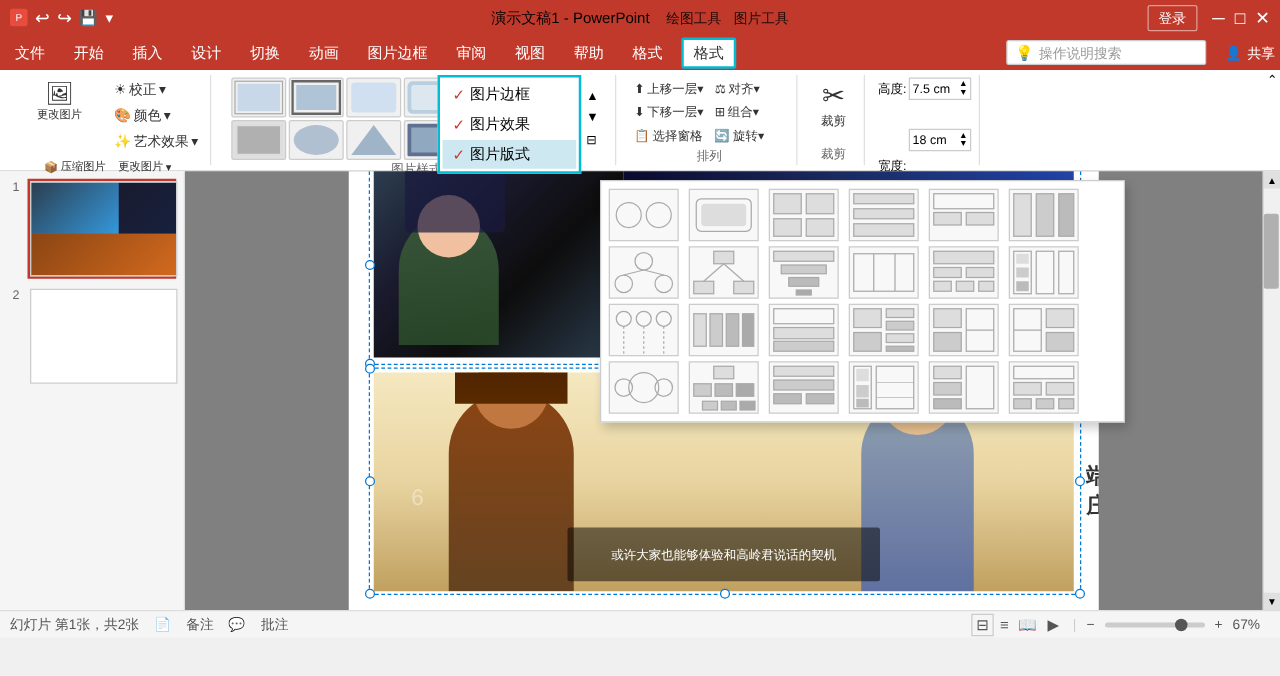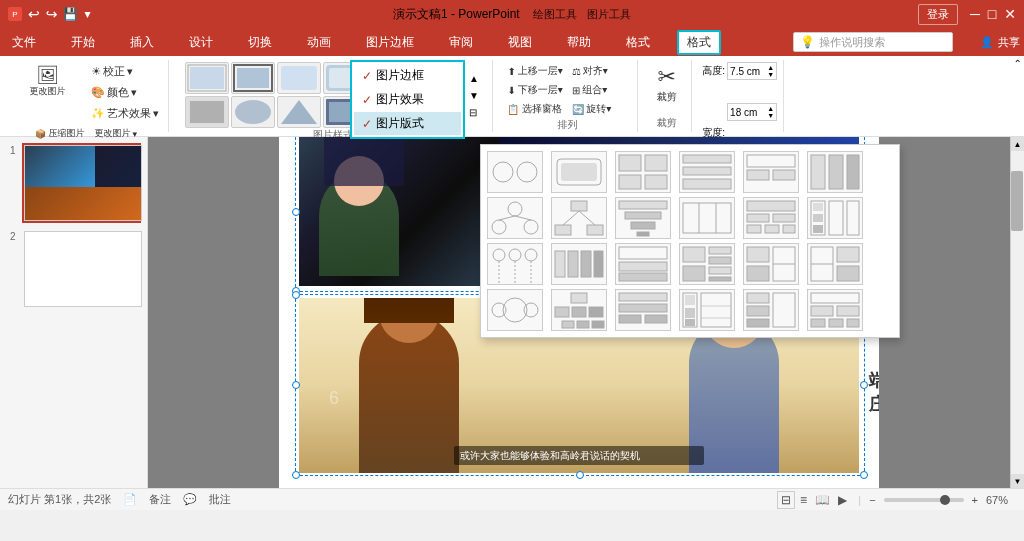--- a/index.html
+++ b/index.html
@@ -24,21 +24,21 @@
     
     #ribbon { background: white; border-bottom: 1px solid #ddd; }
 
     
     #menubar {
       height: 28px;
       background: #c0392b;
       display: flex;
       align-items: center;
       padding: 0 4px;
-      gap: 19px;
+      gap: 7px;
     }
     .menu-item { color: white; padding: 2px 8px; font-size: 12px; cursor: pointer; border-radius: 2px; }
     .menu-item.active { background: white; color: #c0392b; }
 
     
     #toolbar {
       height: 80px;
       background: white;
       display: flex;
       align-items: stretch;
@@ -737,21 +737,21 @@
         <div style="position:absolute;bottom:0;left:60px;width:100px;height:160px;background:linear-gradient(180deg,#8B4513,#654321);border-radius:50px 50px 0 0;"></div>
         <div style="position:absolute;bottom:130px;left:80px;width:60px;height:60px;background:#c07840;border-radius:50%;"></div>
 
         <div style="position:absolute;bottom:150px;left:65px;width:90px;height:80px;background:linear-gradient(180deg,#3a1a00,#5a2a00);border-radius:45px 45px 0 0;"></div>
 
         <div style="position:absolute;bottom:0;right:80px;width:90px;height:155px;background:linear-gradient(180deg,#90a0b0,#6070a0);border-radius:45px 45px 0 0;"></div>
         <div style="position:absolute;bottom:125px;right:95px;width:60px;height:60px;background:#e8c090;border-radius:50%;"></div>
 
         <div style="position:absolute;bottom:145px;right:85px;width:80px;height:70px;background:linear-gradient(180deg,#604030,#806050);border-radius:40px 40px 0 0;"></div>
 
-        <div style="position:absolute;bottom:8px;left:50%;transform:translateX(-50%);width:250px;text-align:left;background:rgba(0,0,0,0.5);padding:2px 6px;border-radius:2px;">
+        <div style="position:absolute;bottom:8px;left:50%;transform:translateX(-50%);width:250px;text-align:center;background:rgba(0,0,0,0.5);padding:14px 6px;border-radius:2px;">
           <span style="color:white;font-size:10px;">或许大家也能够体验和高岭君说话的契机</span>
         </div>
       </div>
 
       <div style="position:absolute;left:590px;top:240px;font-size:18px;color:#333;font-weight:bold;">端庄</div>
 
       <div style="position:absolute;left:16px;top:4px;width:570px;height:160px;border:1px dashed #0078d4;pointer-events:none;">
 
         <div class="handle" style="bottom:-4px;left:-4px;"></div>
         <div class="handle" style="bottom:-4px;right:-4px;"></div>

